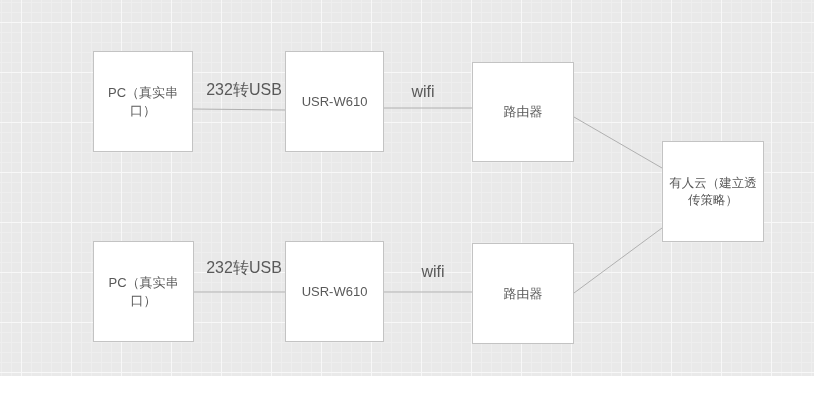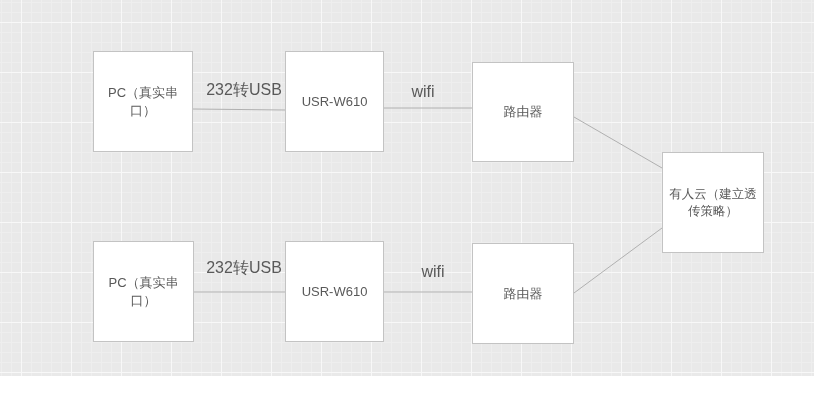--- a/index.html
+++ b/index.html
@@ -72,21 +72,21 @@
     <line x1="384" y1="292" x2="472" y2="292"></line>
     <line x1="574" y1="293" x2="662" y2="228"></line>
   </svg>
 
   <div class="node" style="left:93px; top:51px; width:100px; height:101px;">PC（真实串口）</div>
 
   <div class="node" style="left:285px; top:51px; width:99px; height:101px;">USR-W610</div>
 
   <div class="node" style="left:472px; top:62px; width:102px; height:100px;">路由器</div>
 
-  <div class="node small-text" style="left:662px; top:152px; width:102px; height:101px;">有人云（建立透传策略）</div>
+  <div class="node small-text" style="left:662px; top:141px; width:102px; height:101px;">有人云（建立透传策略）</div>
 
   <div class="node" style="left:93px; top:241px; width:101px; height:101px;">PC（真实串口）</div>
 
   <div class="node" style="left:285px; top:241px; width:99px; height:101px;">USR-W610</div>
 
   <div class="node" style="left:472px; top:243px; width:102px; height:101px;">路由器</div>
 
   <div class="edge-label" style="left:244px; top:90px;">232转USB</div>
 
   <div class="edge-label" style="left:423px; top:92px;">wifi</div>

